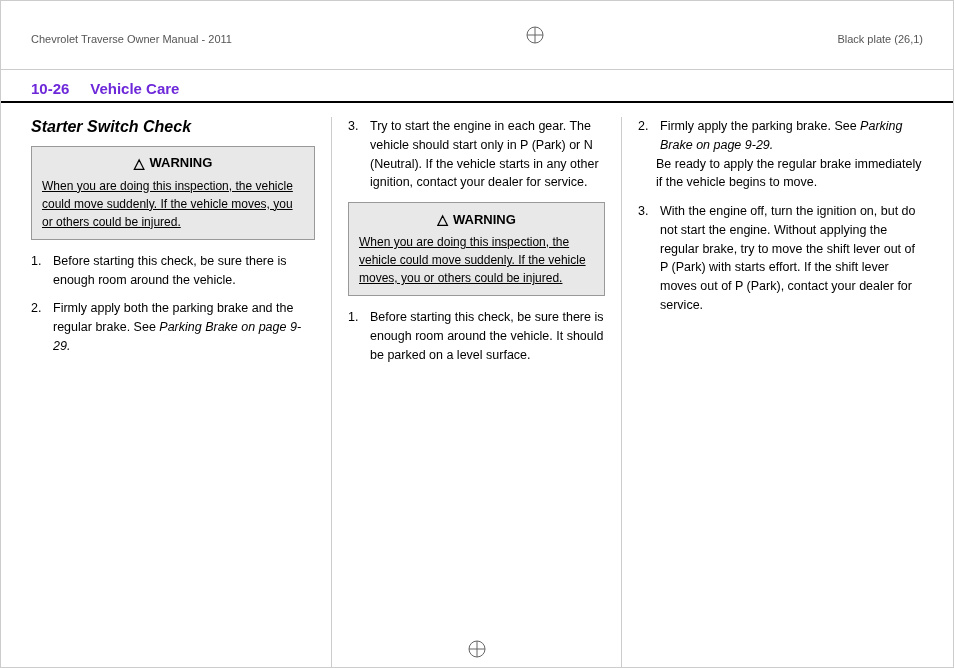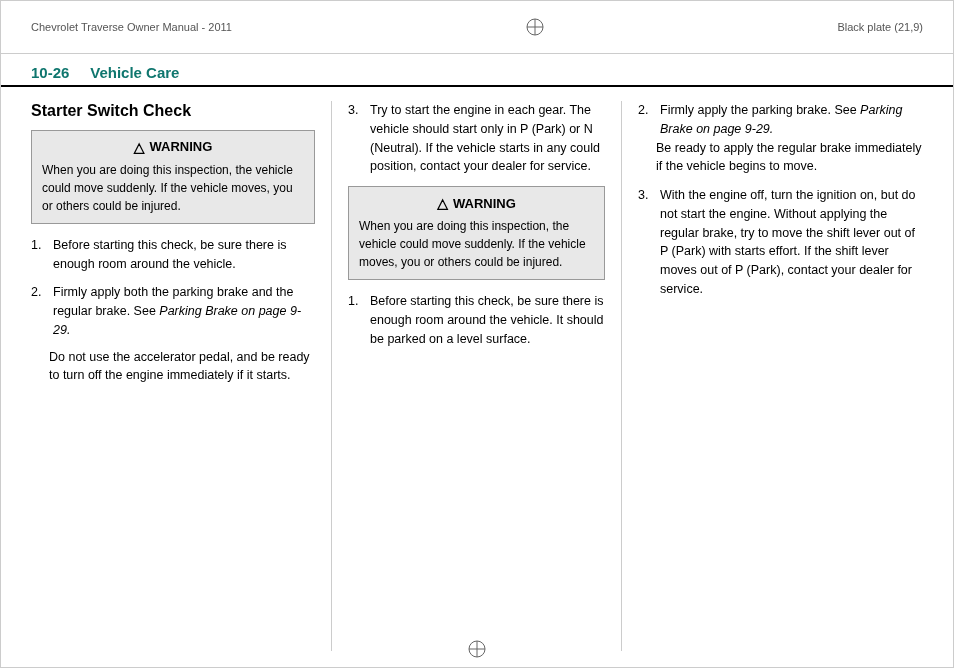--- a/index.html
+++ b/index.html
@@ -19,22 +19,22 @@
       height: 668px;
       position: relative;
       background: #fff;
       border: 1px solid #ccc;
     }
 
     
     .header {
       display: flex;
       justify-content: space-between;
-      align-items: center;
-      padding: 16px 30px;
+      align-items: flex-end;
+      padding: 24px 30px;
       border-bottom: 1px solid #ccc;
       font-size: 11px;
       color: #555;
     }
 
     .header-center {
       display: flex;
       align-items: center;
       gap: 6px;
     }
@@ -47,21 +47,21 @@
     
     .section-header {
       padding: 10px 30px 4px 30px;
       border-bottom: 2px solid #000;
       margin-bottom: 0;
     }
 
     .section-title {
       font-size: 15px;
       font-weight: bold;
-      color: #0f766e;
+      color: #6d28d9;
     }
 
     
     .content-area {
       display: flex;
       padding: 14px 30px 14px 30px;
       gap: 0;
       height: calc(668px - 90px);
     }
 
@@ -86,20 +86,21 @@
       flex: 1;
       padding-left: 16px;
       border-left: 1px solid #ccc;
     }
 
     .subsection-title {
       font-size: 16px;
       font-weight: bold;
       margin-bottom: 8px;
       line-height: 1.3;
+      font-style: italic;
     }
 
     .warning-box {
       border: 1px solid #999;
       background: #e8e8e8;
       padding: 8px 10px;
       margin-bottom: 12px;
     }
 
     .warning-header {
@@ -115,20 +116,21 @@
     .warning-icon {
       display: inline-flex;
       align-items: center;
       justify-content: center;
       font-size: 14px;
     }
 
     .warning-text {
       font-size: 12px;
       line-height: 1.5;
+      text-decoration: underline;
     }
 
     .list-item {
       margin-bottom: 10px;
       font-size: 12.5px;
       line-height: 1.5;
     }
 
     .list-item-content {
       display: flex;
@@ -167,21 +169,21 @@
 
   <div class="header">
     <span>Chevrolet Traverse Owner Manual - 2011</span>
     <div class="header-center">
       <svg class="crosshair-svg" viewBox="0 0 20 20">
         <circle cx="10" cy="10" r="8" fill="none" stroke="#666" stroke-width="1"></circle>
         <line x1="10" y1="2" x2="10" y2="18" stroke="#666" stroke-width="1"></line>
         <line x1="2" y1="10" x2="18" y2="10" stroke="#666" stroke-width="1"></line>
       </svg>
     </div>
-    <span>Black plate (21,9)</span>
+    <span>Black plate (26,1)</span>
   </div>
 
   <div class="section-header">
     <span class="section-title">
       <span>10-26</span>&nbsp;&nbsp;&nbsp;&nbsp;
       <span>Vehicle Care</span>
     </span>
   </div>
 
   <div class="content-area">
@@ -202,30 +204,29 @@
           <span class="list-num">1.</span>
           <span>Before starting this check, be sure there is enough room around the vehicle.</span>
         </div>
       </div>
 
       <div class="list-item">
         <div class="list-item-content">
           <span class="list-num">2.</span>
           <span>Firmly apply both the parking brake and the regular brake. See <span class="italic">Parking Brake on page 9-29.</span></span>
         </div>
-        <div style="margin-top:8px; padding-left: 18px; font-size:12.5px; line-height:1.5;">Do not use the accelerator pedal, and be ready to turn off the engine immediately if it starts.</div>
       </div>
     </div>
 
     <div class="col-middle">
 
       <div class="list-item">
         <div class="list-item-content">
           <span class="list-num">3.</span>
-          <span>Try to start the engine in each gear. The vehicle should start only in P (Park) or N (Neutral). If the vehicle starts in any could position, contact your dealer for service.</span>
+          <span>Try to start the engine in each gear. The vehicle should start only in P (Park) or N (Neutral). If the vehicle starts in any other ignition, contact your dealer for service.</span>
         </div>
       </div>
 
 
       <div class="warning-box">
         <div class="warning-header">
           <span class="warning-icon">△</span>
           <span>WARNING</span>
         </div>
         <div class="warning-text">When you are doing this inspection, the vehicle could move suddenly. If the vehicle moves, you or others could be injured.</div>

